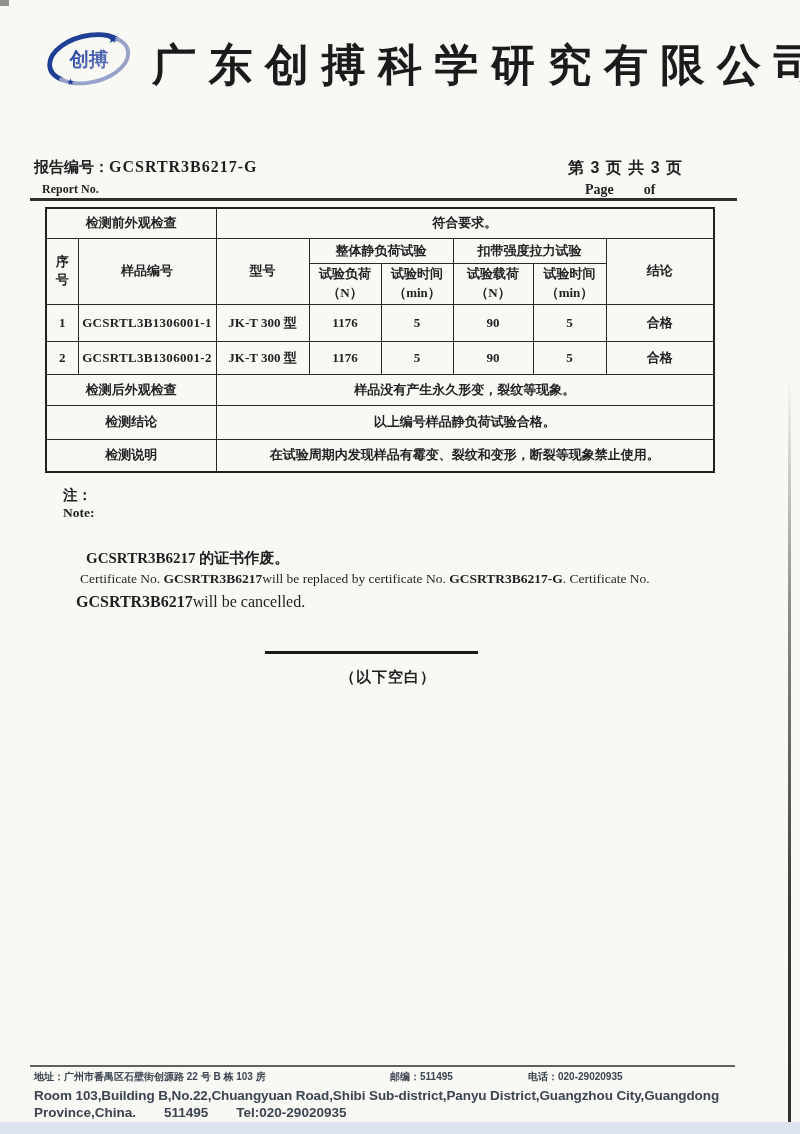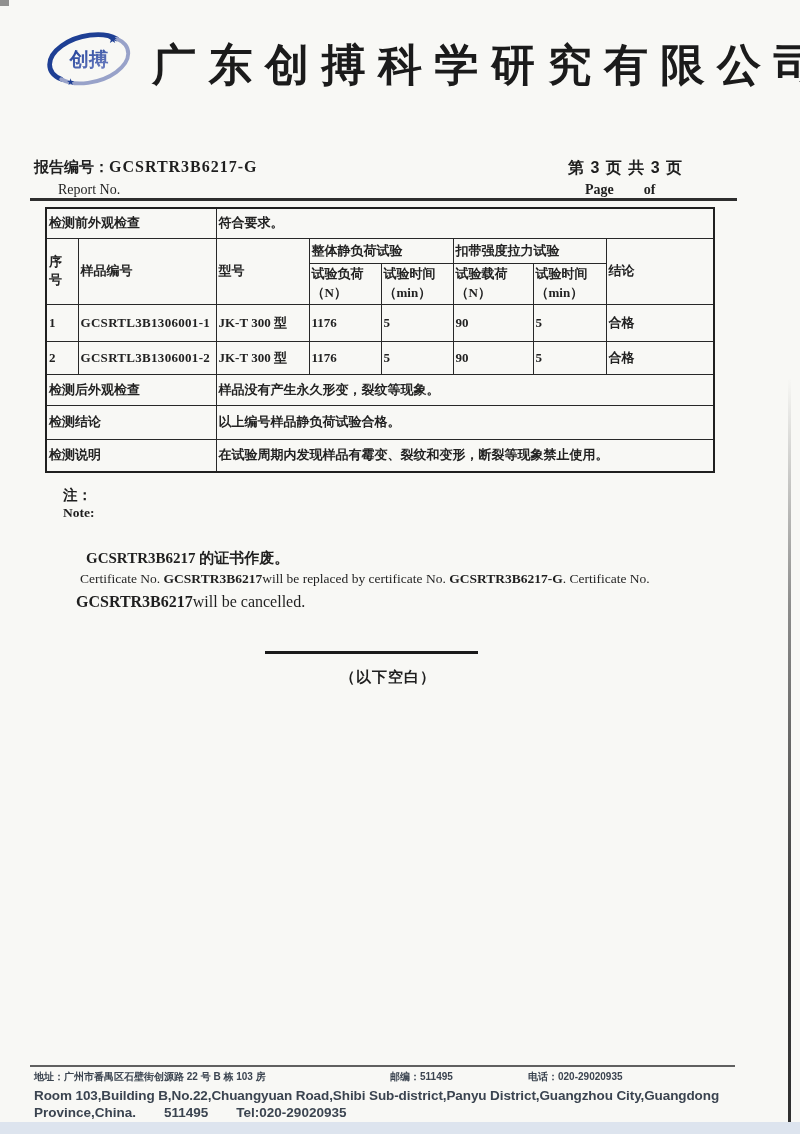--- a/index.html
+++ b/index.html
@@ -19,39 +19,39 @@
   }
   .doc-title {
     position:absolute; left:0; top:95px; width:800px; text-align:center;
     font-family:"Liberation Sans","DejaVu Sans",sans-serif;
     font-size:19px; font-weight:800; letter-spacing:3px; color:#1b1b1b;
   }
   
   .report-no-zh { position:absolute; left:34px; top:158px; font-size:15px; }
   .report-no-zh .lbl { font-family:"Liberation Sans",sans-serif; font-weight:700; }
   .report-no-zh .val { font-size:16px; font-weight:600; letter-spacing:1px; }
-  .report-no-en { position:absolute; left:42px; top:182px; font-size:14px; font-weight:400;margin-left:16px; }
+  .report-no-en { position:absolute; left:42px; top:182px; font-size:12px; font-weight:700; }
   .page-info-zh {
     position:absolute; left:568px; top:158px; font-size:16px; font-weight:800;
     font-family:"Liberation Sans",sans-serif; letter-spacing:1px; white-space:nowrap;
   }
   .page-info-en { position:absolute; left:585px; top:182px; font-size:14px; font-weight:600; }
   .page-info-en .of { margin-left:30px; }
   .header-rule {
     position:absolute; left:30px; top:198px; width:707px; height:3px;
     border-top:2.5px solid #2e2e2e; border-bottom:1.5px solid #2e2e2e;
   }
   
   table.report {
     position:absolute; left:45px; top:207px; width:668px;
     border-collapse:collapse; table-layout:fixed;
     border:2px solid #202020;
   }
   table.report td {
-    border:1.6px solid #282828; vertical-align:middle;
+    border:1.6px solid #282828; text-align:center; vertical-align:middle;
     padding:1px 2px; font-size:13px; font-weight:600; color:#222;
     overflow:hidden; white-space:nowrap;
   }
   td.hdr { font-weight:700; }
   td.sub { font-size:13px; line-height:1.45; }
   td.val { font-size:14px; font-weight:500; }
   td.sample { font-size:13px; font-weight:500; letter-spacing:0.3px; }
   td.model { font-size:13.5px; font-weight:700; }
   td.leftval { text-align:left; padding-left:12px; font-size:13.5px; }
   tr.r-precheck  { height:30px; }

